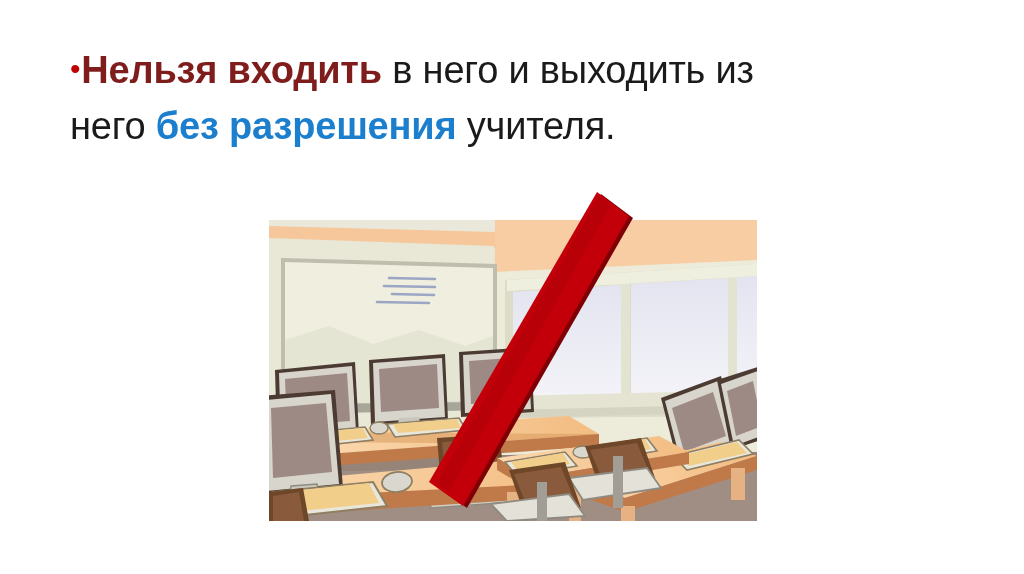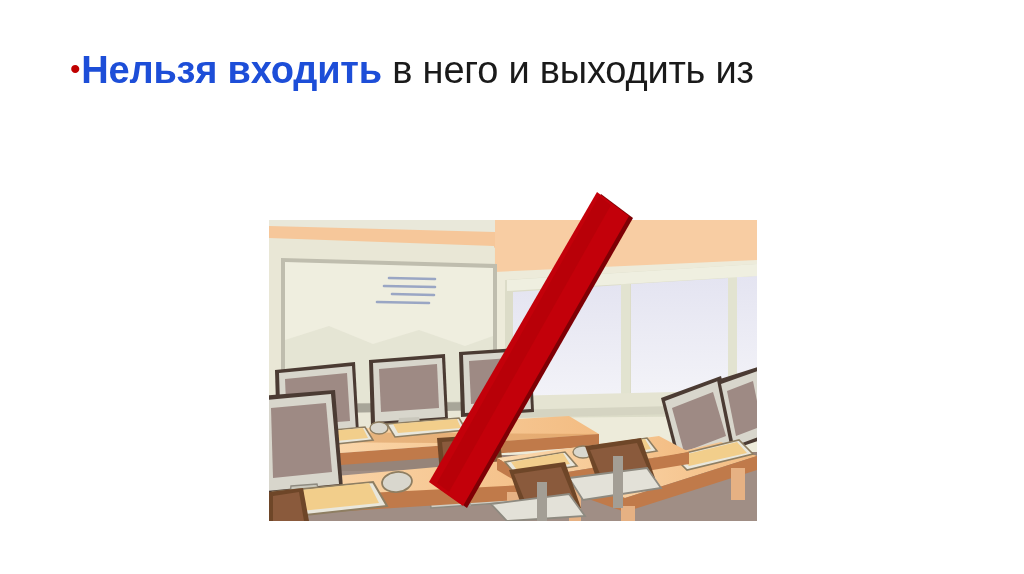--- a/index.html
+++ b/index.html
@@ -28,21 +28,21 @@
     letter-spacing: -0.2px;
   }
   #slide-text .bullet-dot {
     color: #C00000;
     font-size: 30px;
     line-height: 1;
     vertical-align: 0.12em;
     margin-right: 1px;
   }
   .em-red {
-    color: #1d4ed8;
+    color: #7f1d1d;
     font-weight: bold;
   }
   .em-blue {
     color: #1B7FCE;
     font-weight: bold;
   }
   .plain { color: #1a1a1a; }
 
   
   #illustration {
@@ -72,20 +72,23 @@
     height: 380px;
     pointer-events: none;
   }
 </style>
 </head>
 <body>
 
 <div id="slide-text">
   <div>
     <span class="bullet-dot">•</span><span class="em-red">Нельзя входить</span><span class="plain"> в него и выходить из</span>
+  </div>
+  <div>
+    <span class="plain">него </span><span class="em-blue">без разрешения</span><span class="plain"> учителя.</span>
   </div>
 </div>
 
 <div id="illustration">
 
   <div class="scene">
     <svg class="scene-svg" viewBox="0 0 488 301" xmlns="http://www.w3.org/2000/svg">
       <defs>
         <clipPath id="frameClip">
             <rect x="0" y="0" width="488" height="301"></rect>

